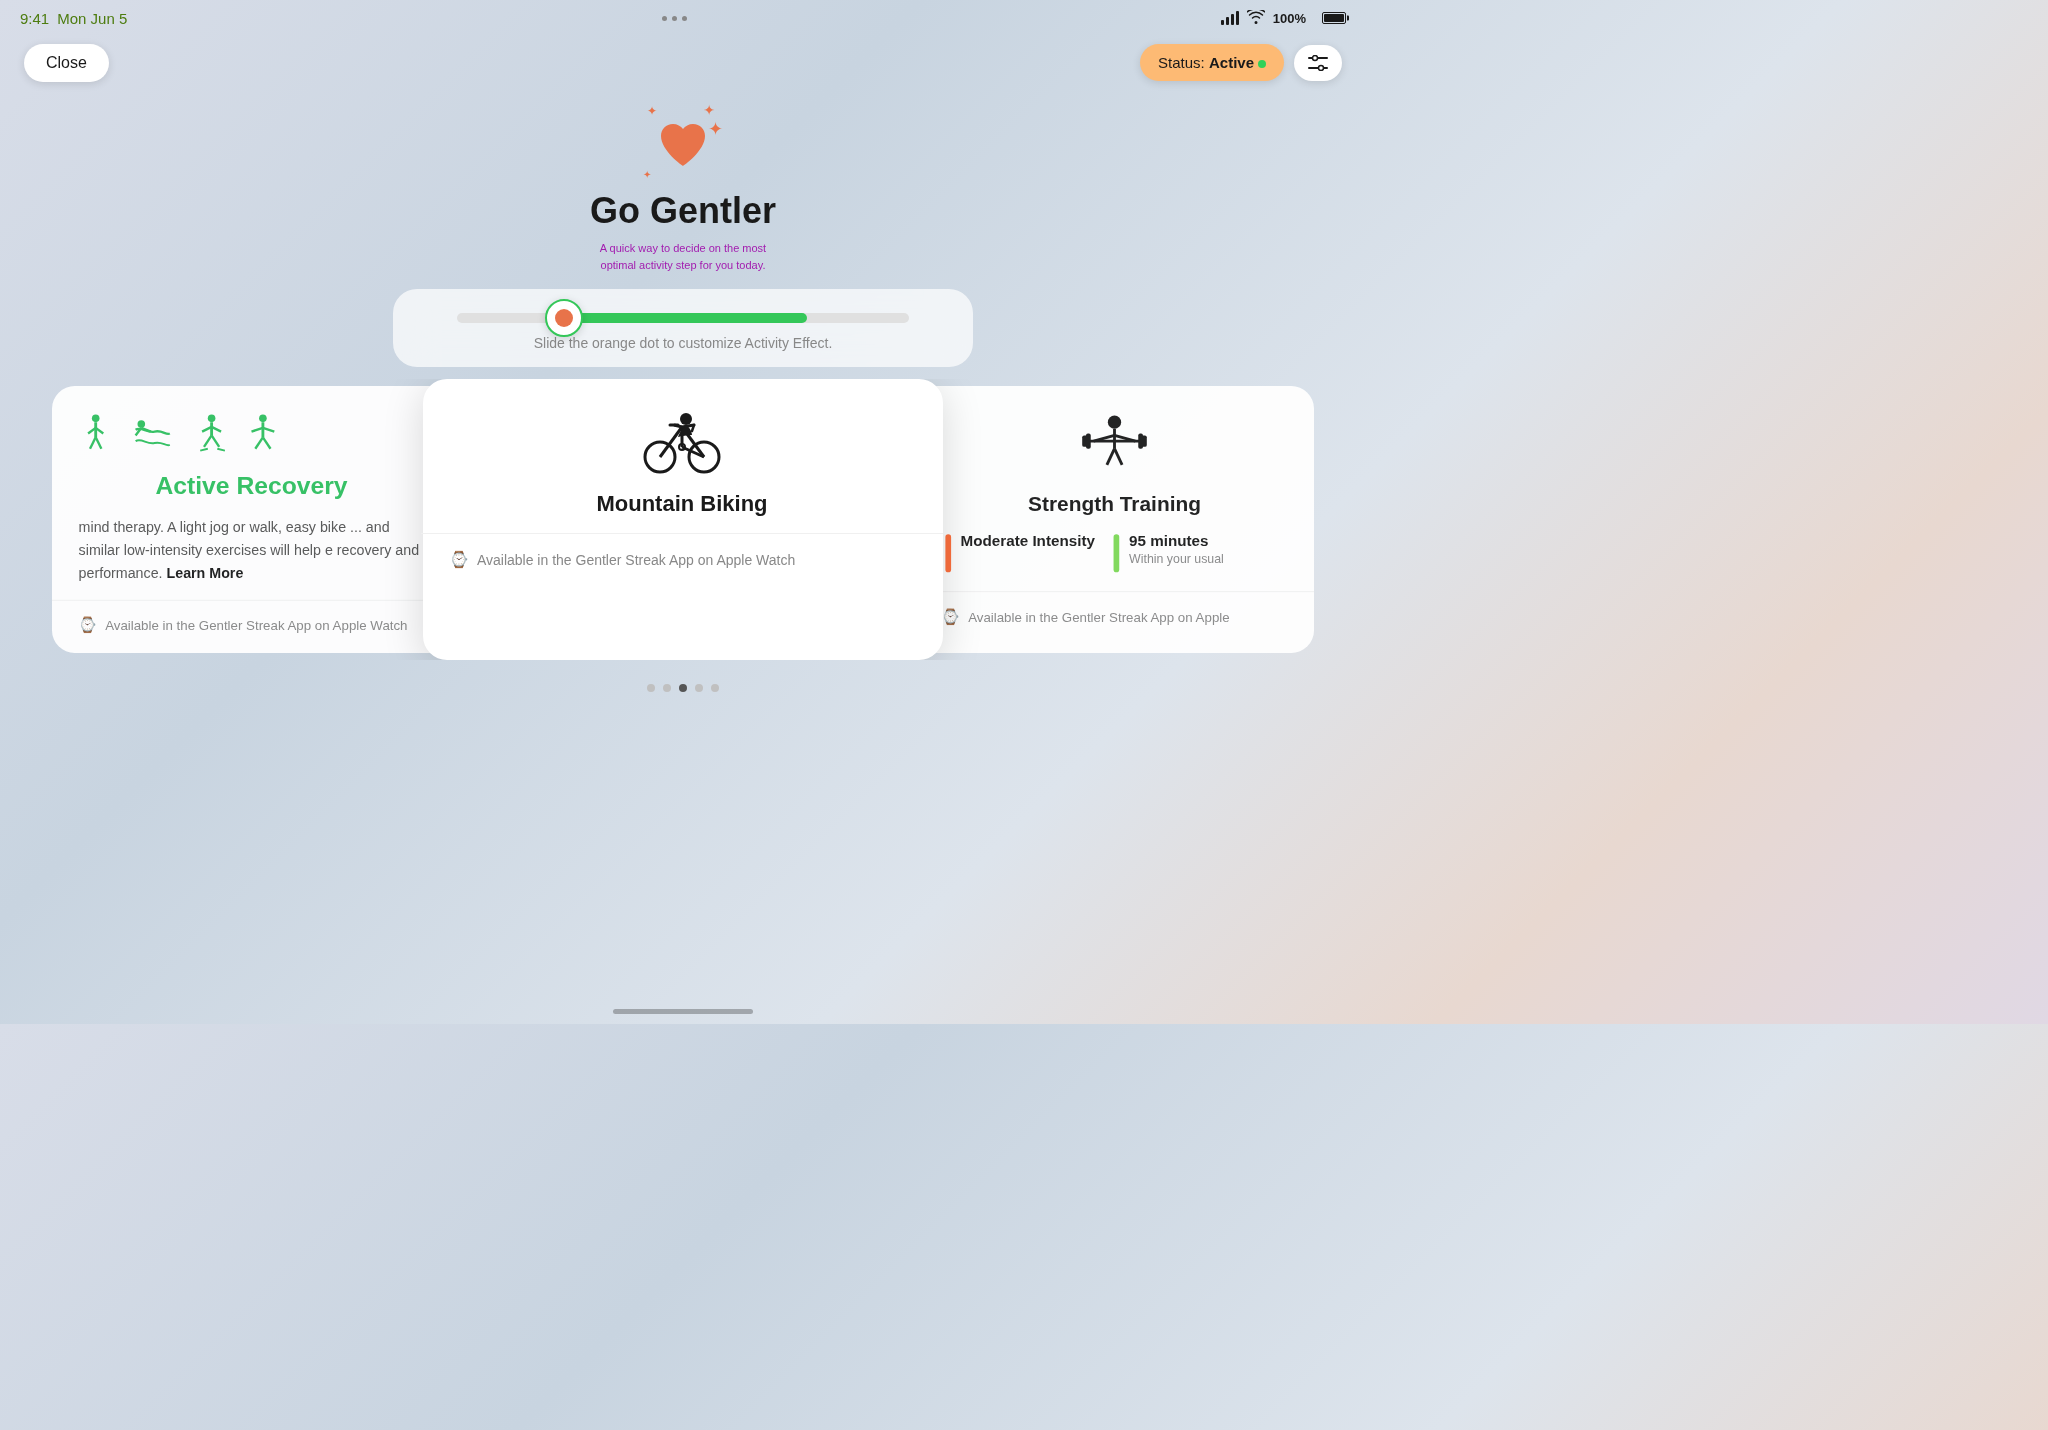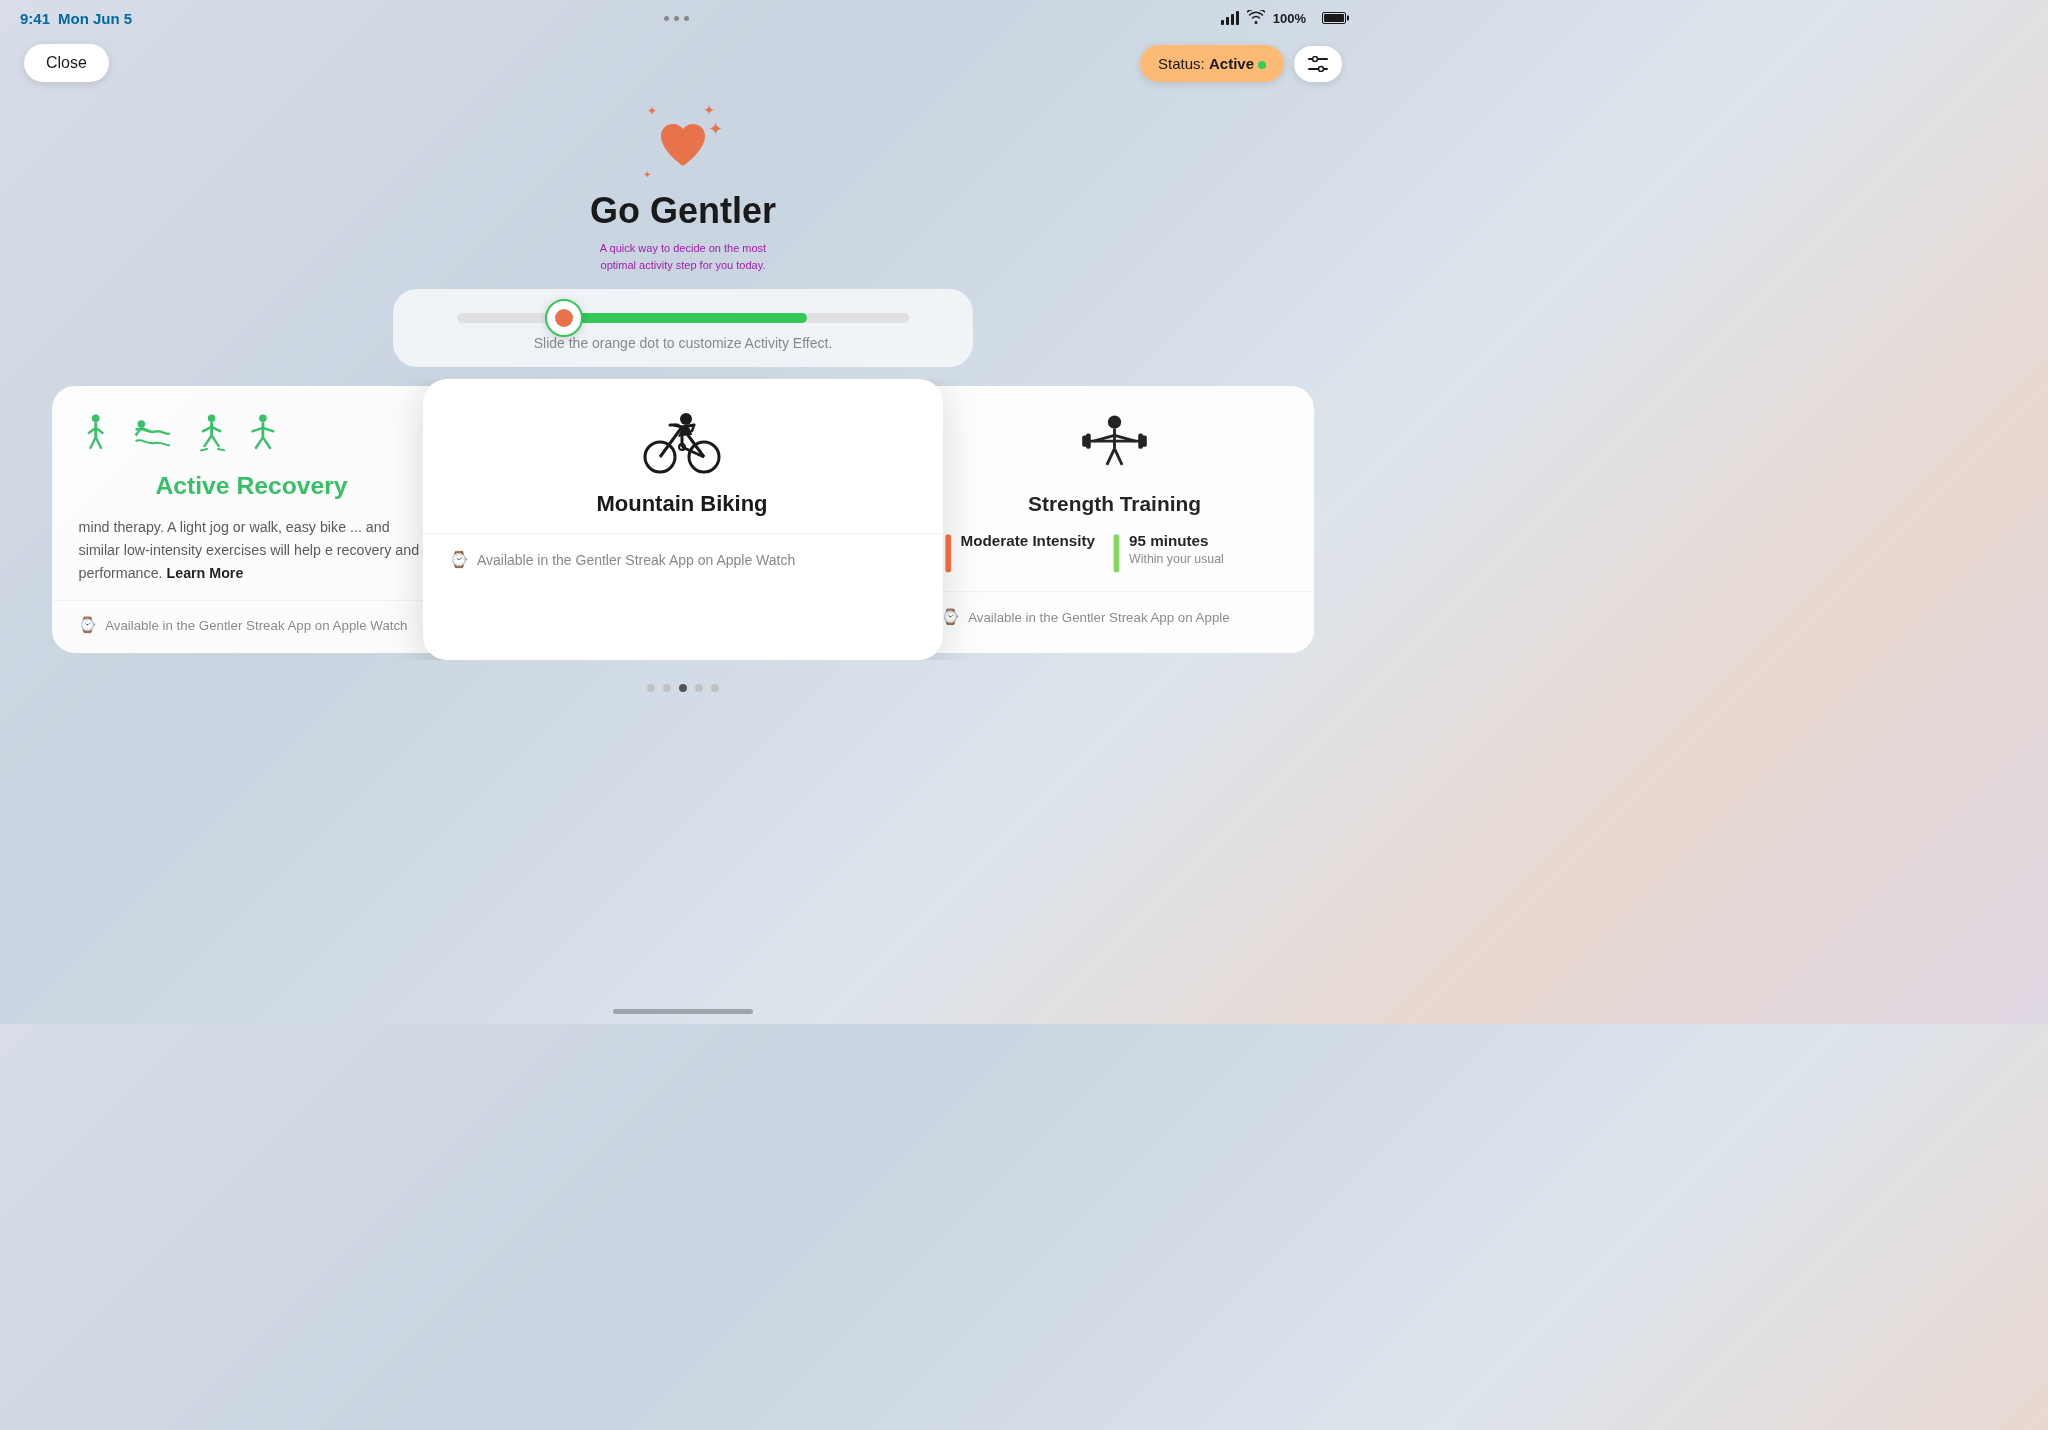--- a/index.html
+++ b/index.html
@@ -16,22 +16,22 @@
     
     .status-bar {
       display: flex;
       justify-content: space-between;
       align-items: center;
       padding: 8px 20px;
       height: 36px;
     }
     .status-time {
       font-size: 15px;
-      font-weight: 700;
-      color: #0369a1;
+      font-weight: 400;
+      color: #4d7c0f;
     }
     .status-center {
       display: flex;
       gap: 5px;
     }
     .status-dot {
       width: 5px; height: 5px;
       border-radius: 50%;
       background: #888;
     }
@@ -88,21 +88,21 @@
       width: 100%;
       height: 100%;
       background: #1a1a1a;
       border-radius: 1px;
     }
 
     
     .top-bar {
       display: flex;
       justify-content: space-between;
-      align-items: flex-end;
+      align-items: flex-start;
       padding: 8px 24px;
       gap: 32px;
     }
     .close-btn {
       background: white;
       border: none;
       border-radius: 20px;
       padding: 10px 22px;
       font-size: 16px;
       font-weight: 500;

